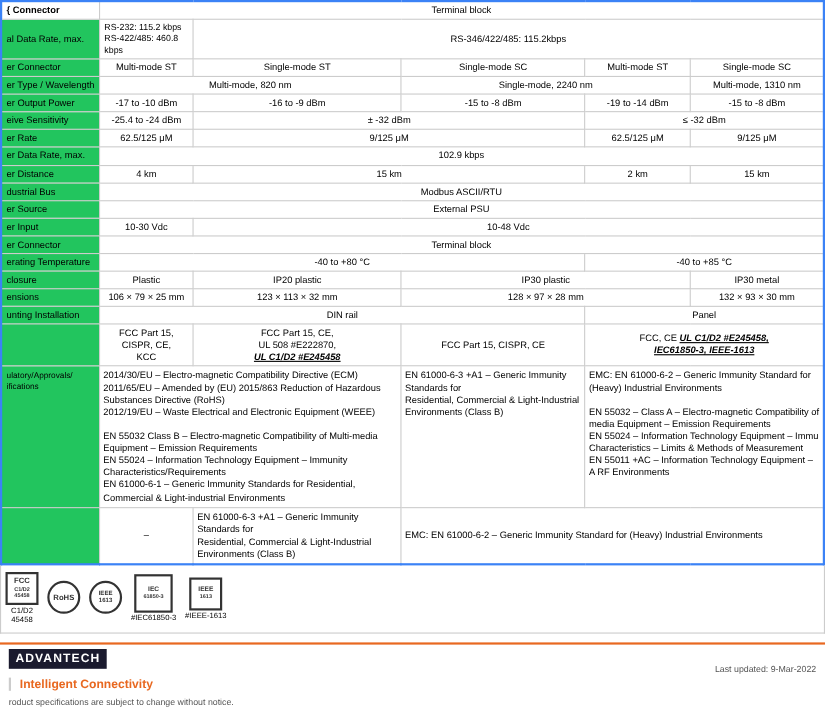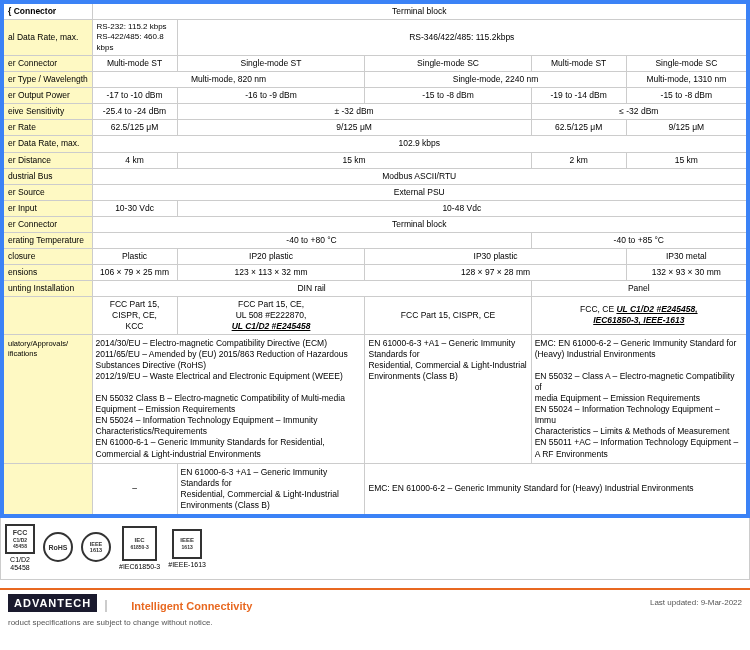--- a/index.html
+++ b/index.html
@@ -7,34 +7,34 @@
       font-family: Arial, Helvetica, sans-serif;
       font-size: 9px;
       background: #fff;
       width: 750px;
       overflow-x: hidden;
     }
 
     .main-table {
       width: 100%;
       border-collapse: collapse;
-      border: 4px solid #3b82f6;
+      border: 2px solid #3b82f6;
     }
 
     .main-table td, .main-table th {
       border: 1px solid #ccc;
       padding: 2px 4px;
       vertical-align: middle;
       font-size: 8.5px;
       line-height: 1.3;
     }
 
     .row-label {
       font-weight: normal;
-      background: #fef9c3;
+      background: #22c55e;
       white-space: nowrap;
       font-size: 8px;
       min-width: 80px;
       max-width: 90px;
     }
 
     .center { text-align: center; }
 
     .certif-logo {
       display: inline-flex;
@@ -83,39 +83,40 @@
       background: #fff;
       display: flex;
       align-items: center;
       padding: 4px 8px;
       border-top: 2px solid #e86820;
       margin-top: 4px;
     }
 
     .footer-brand {
       display: flex;
-      align-items: flex-end;
+      align-items: flex-start;
       gap: 8px;
+      flex-direction: column;
     }
 
     .adv-logo {
       background: #1a1a2e;
       color: #fff;
       font-size: 11px;
       font-weight: bold;
       padding: 3px 6px;
       letter-spacing: 1px;
     }
 
     .footer-tagline {
       color: #e86820;
       font-size: 11px;
       font-weight: bold;
       border-left: 2px solid #ccc;
-      padding-left: 24px;
+      padding-left: 8px;
     }
 
     .footer-updated {
       margin-left: auto;
       font-size: 8px;
       color: #555;
     }
 
     .footer-notice {
       font-size: 8px;

